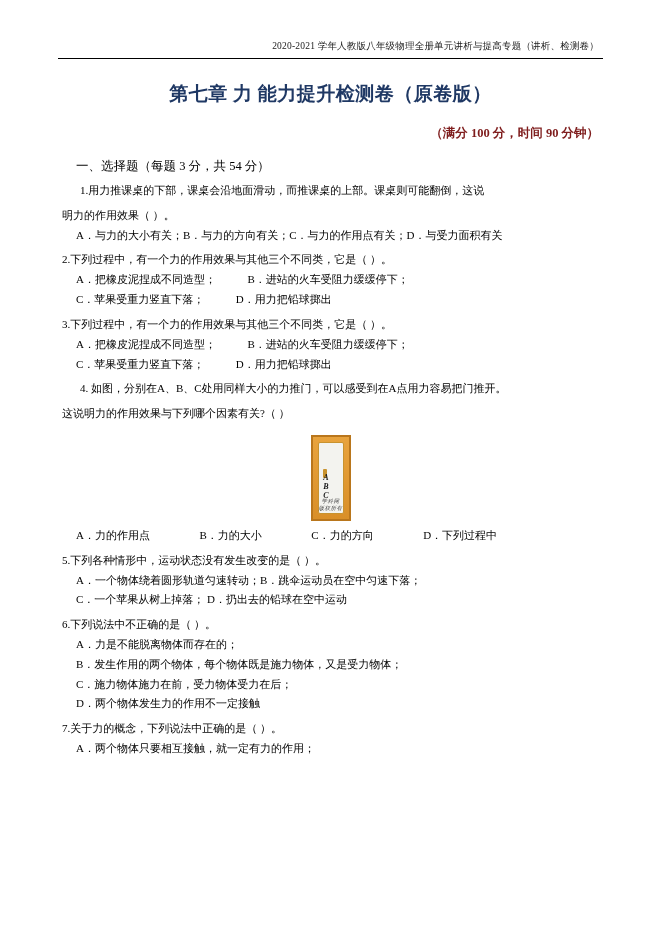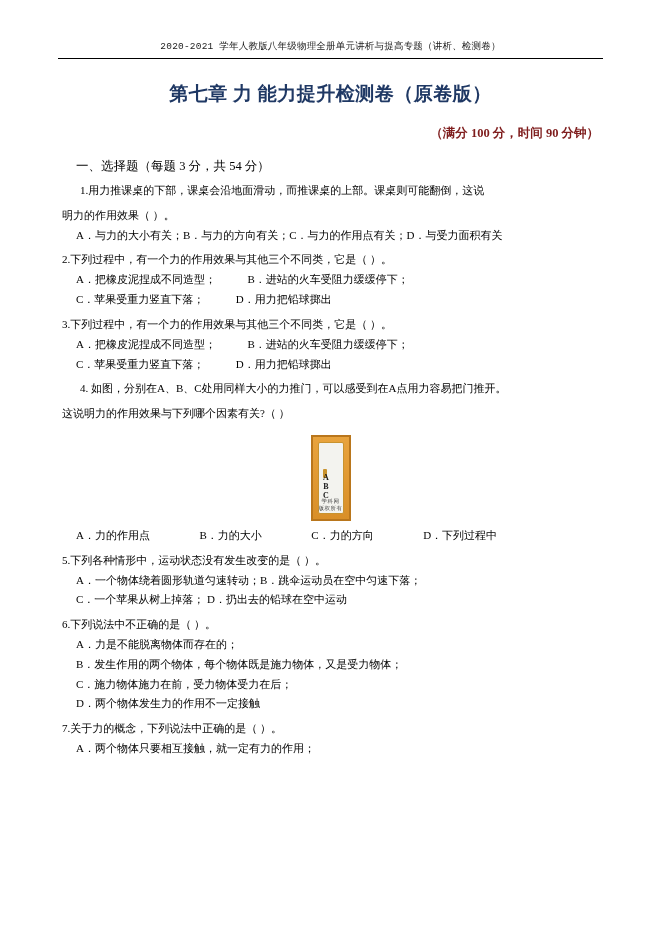--- a/index.html
+++ b/index.html
@@ -16,26 +16,25 @@
     overflow: hidden;
   }
   .page {
     width: 661px;
     height: 935px;
     box-sizing: border-box;
     padding: 40px 62px 0 62px;
     position: relative;
   }
   .header {
-    text-align: center;
+    text-align: right;
     font-size: 9.5px;
     color: #1a1a1a;
     letter-spacing: 0.2px;
     padding-bottom: 5px;
-    font-family: Liberation Mono, monospace;
   }
   .header-rule {
     border-bottom: 1px solid #000000;
     margin: 0 -4px 0 -4px;
   }
   .doc-title {
     text-align: center;
     font-size: 19px;
     font-weight: bold;
     color: #1f3864;
@@ -86,20 +85,21 @@
   }
   .door-fig {
     display: inline-block;
     width: 40px;
     height: 86px;
     background: linear-gradient(180deg, #e8a33d 0%, #d98f28 100%);
     border: 2px solid #b9761c;
     position: relative;
     box-sizing: border-box;
     padding: 5px;
+    font-style: italic;
   }
   .door-inner {
     width: 100%;
     height: 100%;
     background: #f3f3ef;
     border: 1px solid #c8932f;
     border-radius: 2px;
     position: relative;
     box-sizing: border-box;
   }

